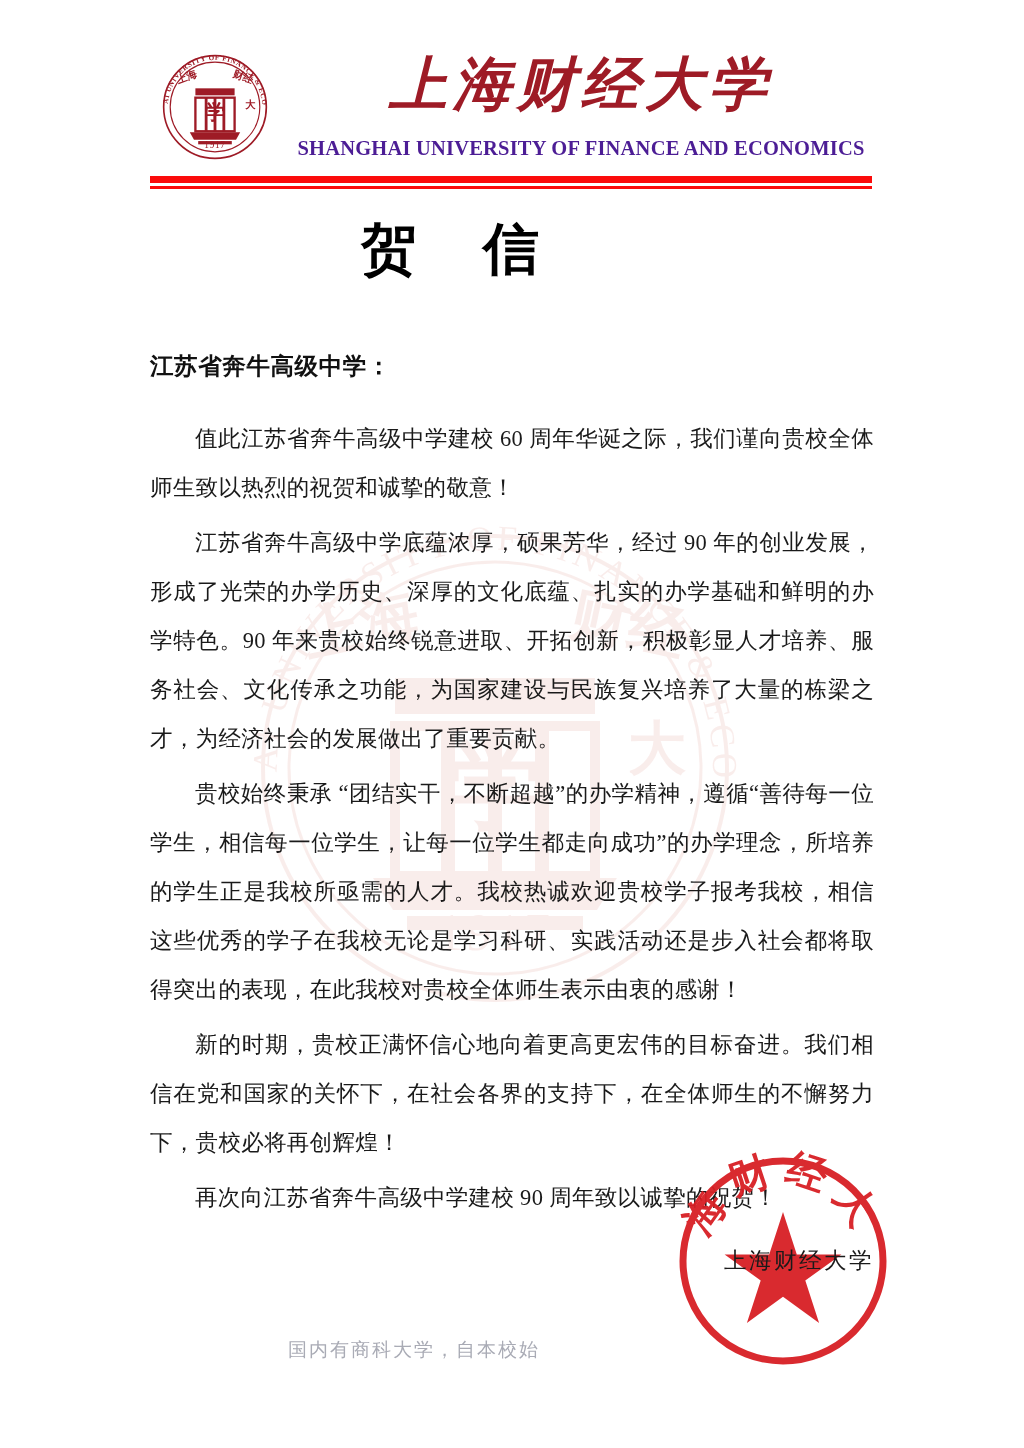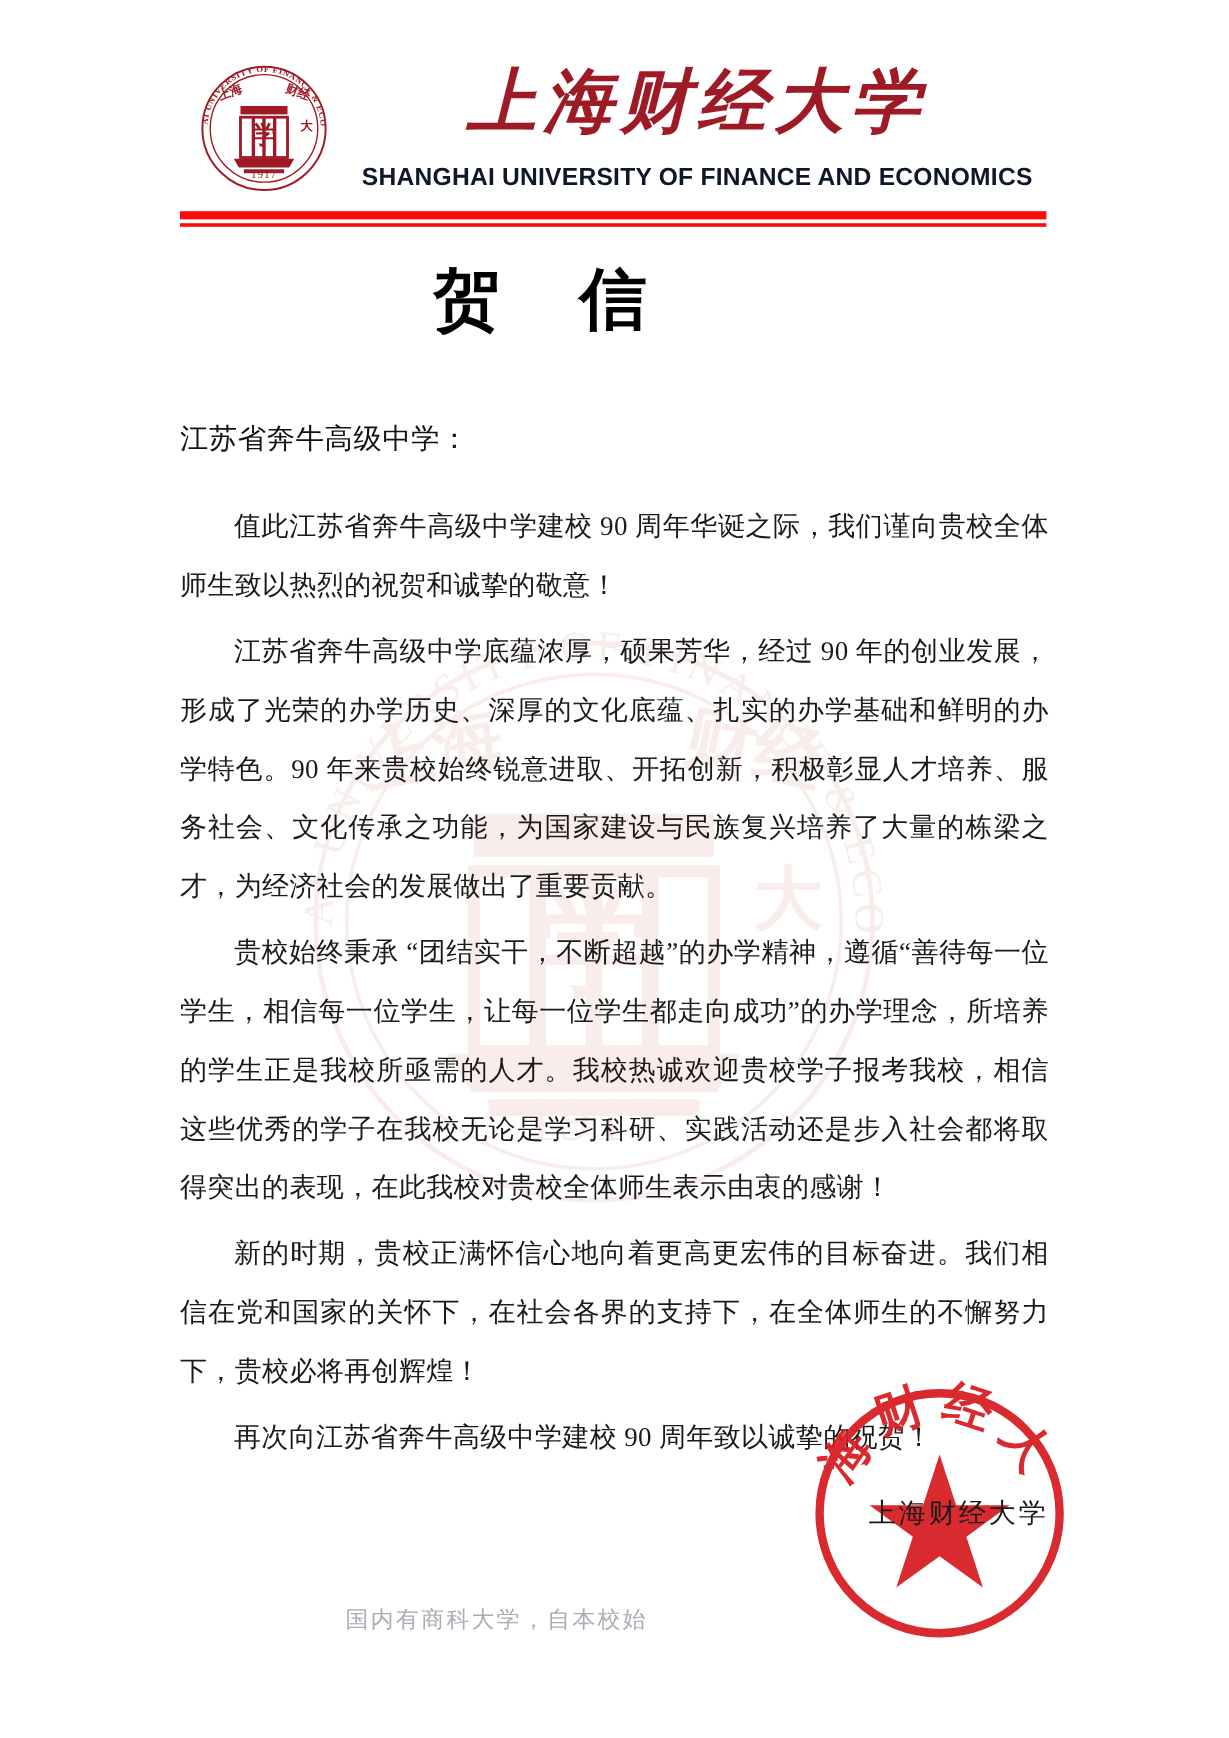--- a/index.html
+++ b/index.html
@@ -58,24 +58,24 @@
     font-size: 58px;
     font-weight: bold;
     color: #9e1b26;
     letter-spacing: 6px;
     line-height: 1.08;
     font-style: italic;
     white-space: nowrap;
   }
   .lh-en {
     margin-top: 20px;
-    font-family: Liberation Sans, sans-serif;
+    font-family: Liberation Serif, serif;
     font-size: 20.5px;
     font-weight: bold;
-    color: #0f172a;
+    color: #4c1d95;
     letter-spacing: 0.2px;
     white-space: nowrap;
   }
 
   
   .rule-wrap {
     position: absolute;
     left: 150px;
     top: 176px;
     width: 722px;
@@ -114,21 +114,21 @@
   .body-area {
     position: absolute;
     left: 150px;
     top: 352px;
     width: 724px;
     z-index: 2;
   }
   .salutation {
     font-family: "Liberation Serif", "DejaVu Serif", serif;
     font-size: 23.5px;
-    font-weight: normal;
+    font-weight: bold;
     color: #111111;
     letter-spacing: 0.6px;
     line-height: 1.2;
     margin-bottom: 34px;
   }
   .para {
     font-family: "Liberation Serif", "DejaVu Serif", serif;
     font-size: 22.5px;
     color: #1a1a1a;
     line-height: 49px;
@@ -249,21 +249,21 @@
   <div class="rule-wrap">
     <div class="rule-thick"></div>
     <div class="rule-gap"></div>
     <div class="rule-thin"></div>
   </div>
 
   <div class="doc-title">贺 信</div>
 
   <div class="body-area">
     <div class="salutation">江苏省奔牛高级中学：</div>
-    <p class="para">值此江苏省奔牛高级中学建校 90 周年华诞之际，我们谨向贵校全体师生致以热烈的祝贺和诚挚的敬意！</p>
+    <p class="para">值此江苏省奔牛高级中学建校 60 周年华诞之际，我们谨向贵校全体师生致以热烈的祝贺和诚挚的敬意！</p>
     <p class="para">江苏省奔牛高级中学底蕴浓厚，硕果芳华，经过 90 年的创业发展，形成了光荣的办学历史、深厚的文化底蕴、扎实的办学基础和鲜明的办学特色。90 年来贵校始终锐意进取、开拓创新，积极彰显人才培养、服务社会、文化传承之功能，为国家建设与民族复兴培养了大量的栋梁之才，为经济社会的发展做出了重要贡献。</p>
     <p class="para">贵校始终秉承 “团结实干，不断超越”的办学精神，遵循“善待每一位学生，相信每一位学生，让每一位学生都走向成功”的办学理念，所培养的学生正是我校所亟需的人才。我校热诚欢迎贵校学子报考我校，相信这些优秀的学子在我校无论是学习科研、实践活动还是步入社会都将取得突出的表现，在此我校对贵校全体师生表示由衷的感谢！</p>
     <p class="para">新的时期，贵校正满怀信心地向着更高更宏伟的目标奋进。我们相信在党和国家的关怀下，在社会各界的支持下，在全体师生的不懈努力下，贵校必将再创辉煌！</p>
     <p class="para">再次向江苏省奔牛高级中学建校 90 周年致以诚挚的祝贺！</p>
   </div>
 
   <div class="seal">
     <svg viewBox="0 0 222 222" width="222" height="222" aria-hidden="true">
       <defs>
         <path id="seal-ring" d="M 111,111 m -78,0 a 78,78 0 1,1 156,0" fill="none"></path>

